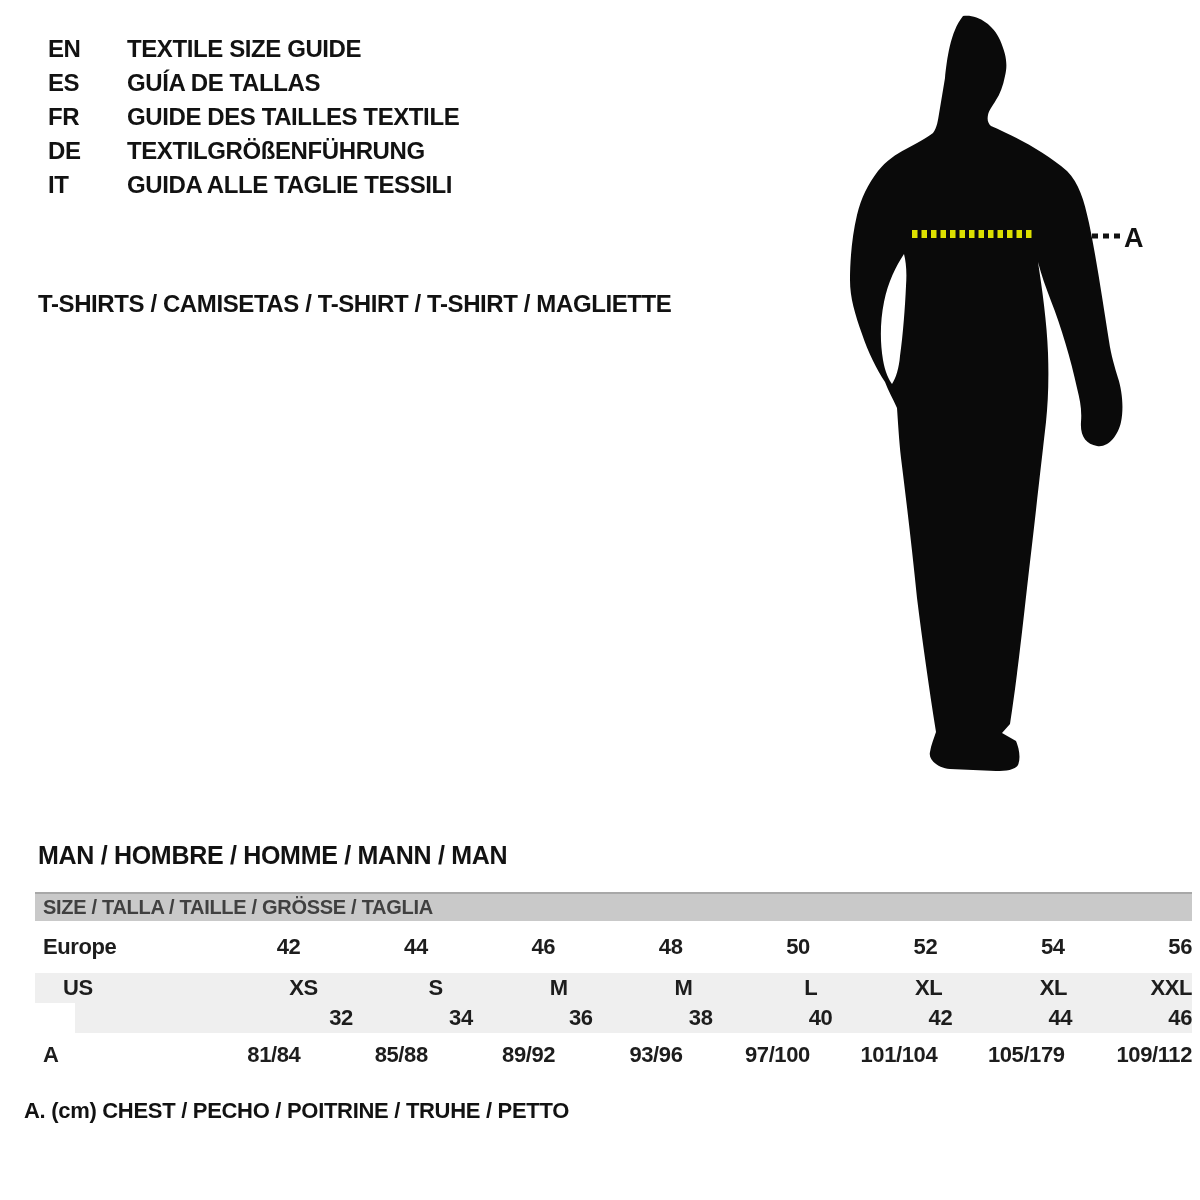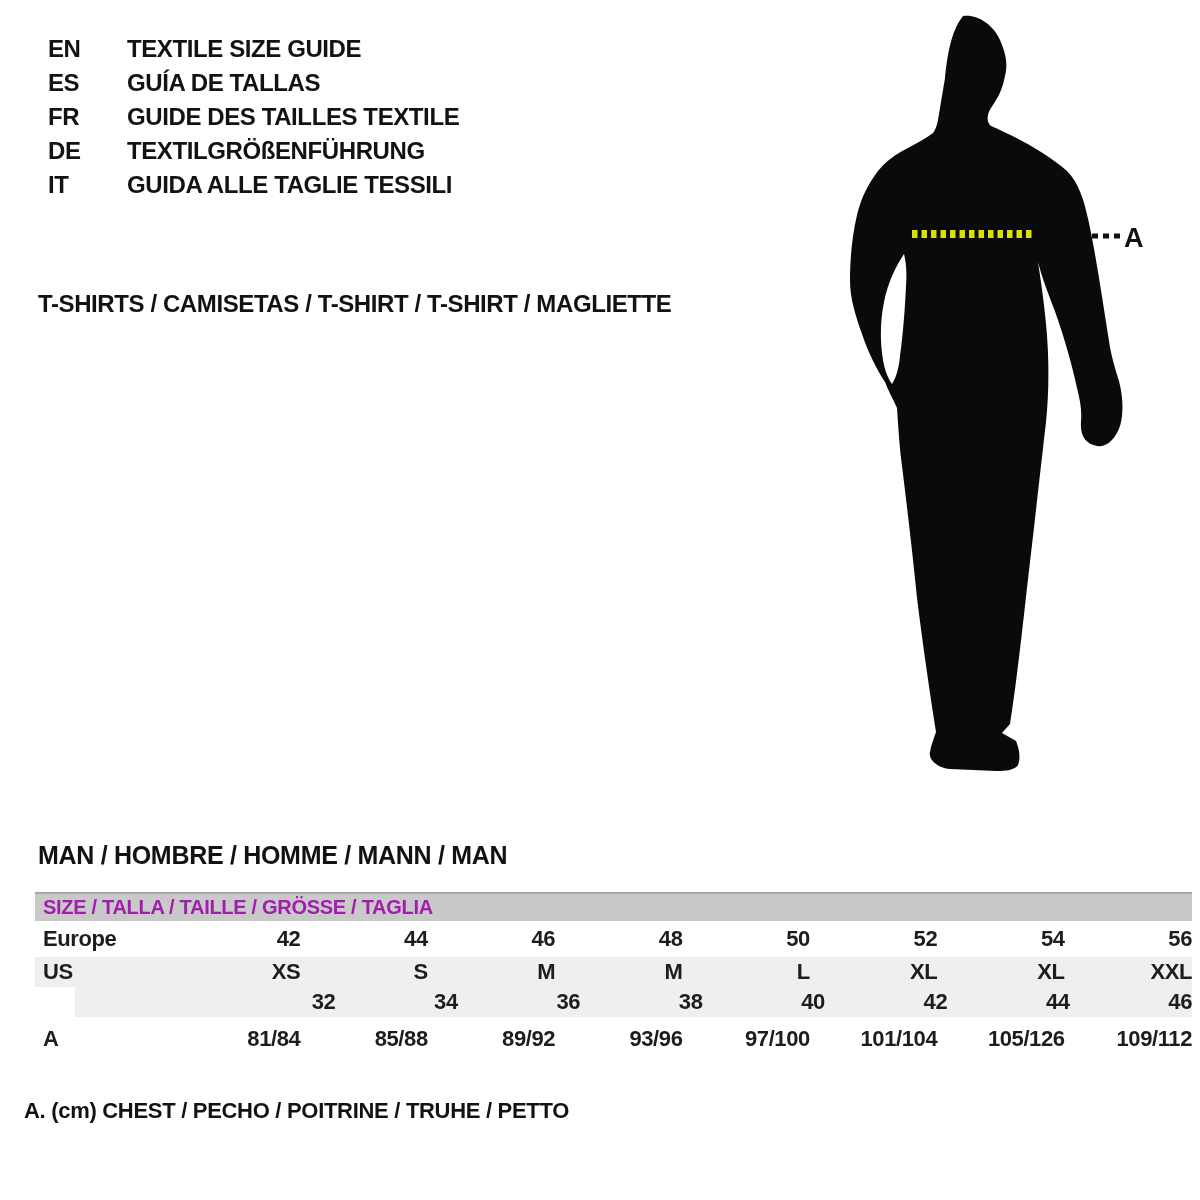--- a/index.html
+++ b/index.html
@@ -19,28 +19,28 @@
   .categories { left:38px; top:219px; font-weight:700; font-size:24px;
                 line-height:34px; letter-spacing:-0.4px; white-space:pre; }
 
   
   .section-label { left:38px; top:841px; font-weight:700; font-size:25px; letter-spacing:-0.3px; }
 
   
   .size-table { left:35px; top:892px; width:1157px; }
   .thead { height:27px; border-top:2px solid #a8a8a8; background:var(--header-bg,#c9c9c9);
            display:flex; align-items:center; padding-left:8px;
-           font-weight:700; font-size:20px; color:#a21caf; letter-spacing:-0.3px; }
+           font-weight:700; font-size:20px; color:#404040; letter-spacing:-0.3px; }
   .trow { display:grid; grid-template-columns:138px repeat(8,1fr); align-items:center;
           font-weight:700; font-size:22px; letter-spacing:-0.4px; color:#1d1d1d; }
-  .trow:nth-child(1){ height:36px; }
+  .trow:nth-child(1){ height:52px; }
   .trow:nth-child(2){ height:30px; }
   .trow:nth-child(3){ height:30px;margin-left:40px; }
   .trow:nth-child(4){ height:43px; }
-  .trow.striped { background:var(--stripe-bg,#efefef); }
+  .trow.striped { background:var(--stripe-bg,#efefef);padding-left:20px; }
   .tcell { text-align:right; }
   .tcell.label { text-align:left; padding-left:8px; }
 
   
   .footnote { left:24px; top:1098px; font-weight:700; font-size:22px; letter-spacing:-0.3px; }
 
   
   .figure-wrap { left:846px; top:8px; width:312px; height:766px; }
   .figure-wrap svg { display:block; width:312px; height:766px; }
   .measure-a-text { font-family:"Liberation Sans", sans-serif; font-weight:700; font-size:27px; fill:#111; }
@@ -172,19 +172,19 @@
         <div class="tcell">46</div>
       </div>
       <div class="trow">
         <div class="tcell label">A</div>
         <div class="tcell">81/84</div>
         <div class="tcell">85/88</div>
         <div class="tcell">89/92</div>
         <div class="tcell">93/96</div>
         <div class="tcell">97/100</div>
         <div class="tcell">101/104</div>
-        <div class="tcell">105/126</div>
+        <div class="tcell">105/179</div>
         <div class="tcell">109/112</div>
       </div>
     </div>
 </div>
 
 <div class="abs footnote">A. (cm) CHEST / PECHO / POITRINE / TRUHE / PETTO</div>
 
 </body></html>

